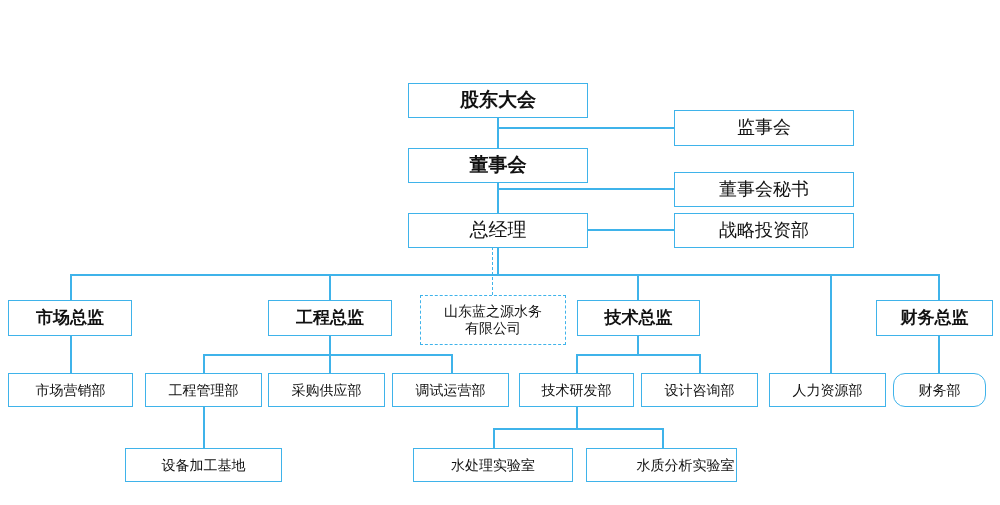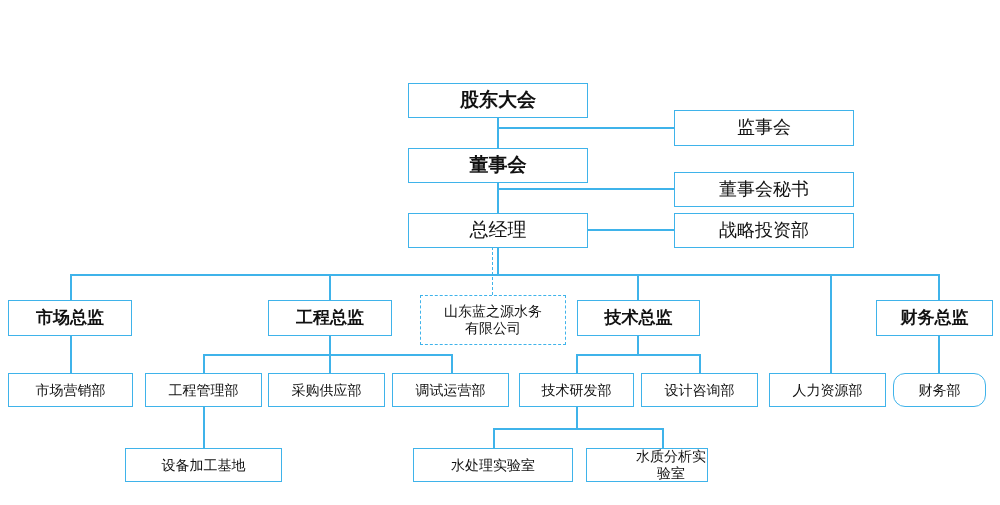--- a/index.html
+++ b/index.html
@@ -162,15 +162,15 @@
   <div class="node level-dept" style="left:641px; top:373px; width:117px; height:34px;text-align:center;">设计咨询部</div>
 
   <div class="node level-dept" style="left:769px; top:373px; width:117px; height:34px;">人力资源部</div>
 
   <div class="node level-dept" style="left:893px; top:373px; width:93px; height:34px;border-radius:12px;">财务部</div>
 
   <div class="node level-sub" style="left:125px; top:448px; width:157px; height:34px;">设备加工基地</div>
 
   <div class="node level-sub" style="left:413px; top:448px; width:160px; height:34px;">水处理实验室</div>
 
-  <div class="node level-sub" style="left:586px; top:448px; width:122px; height:34px;padding-left:48px;">水质分析实验室</div>
+  <div class="node level-sub" style="left:586px; top:448px; width:151px; height:34px;padding-left:48px;">水质分析实验室</div>
 
 </div>
 
 </body></html>

